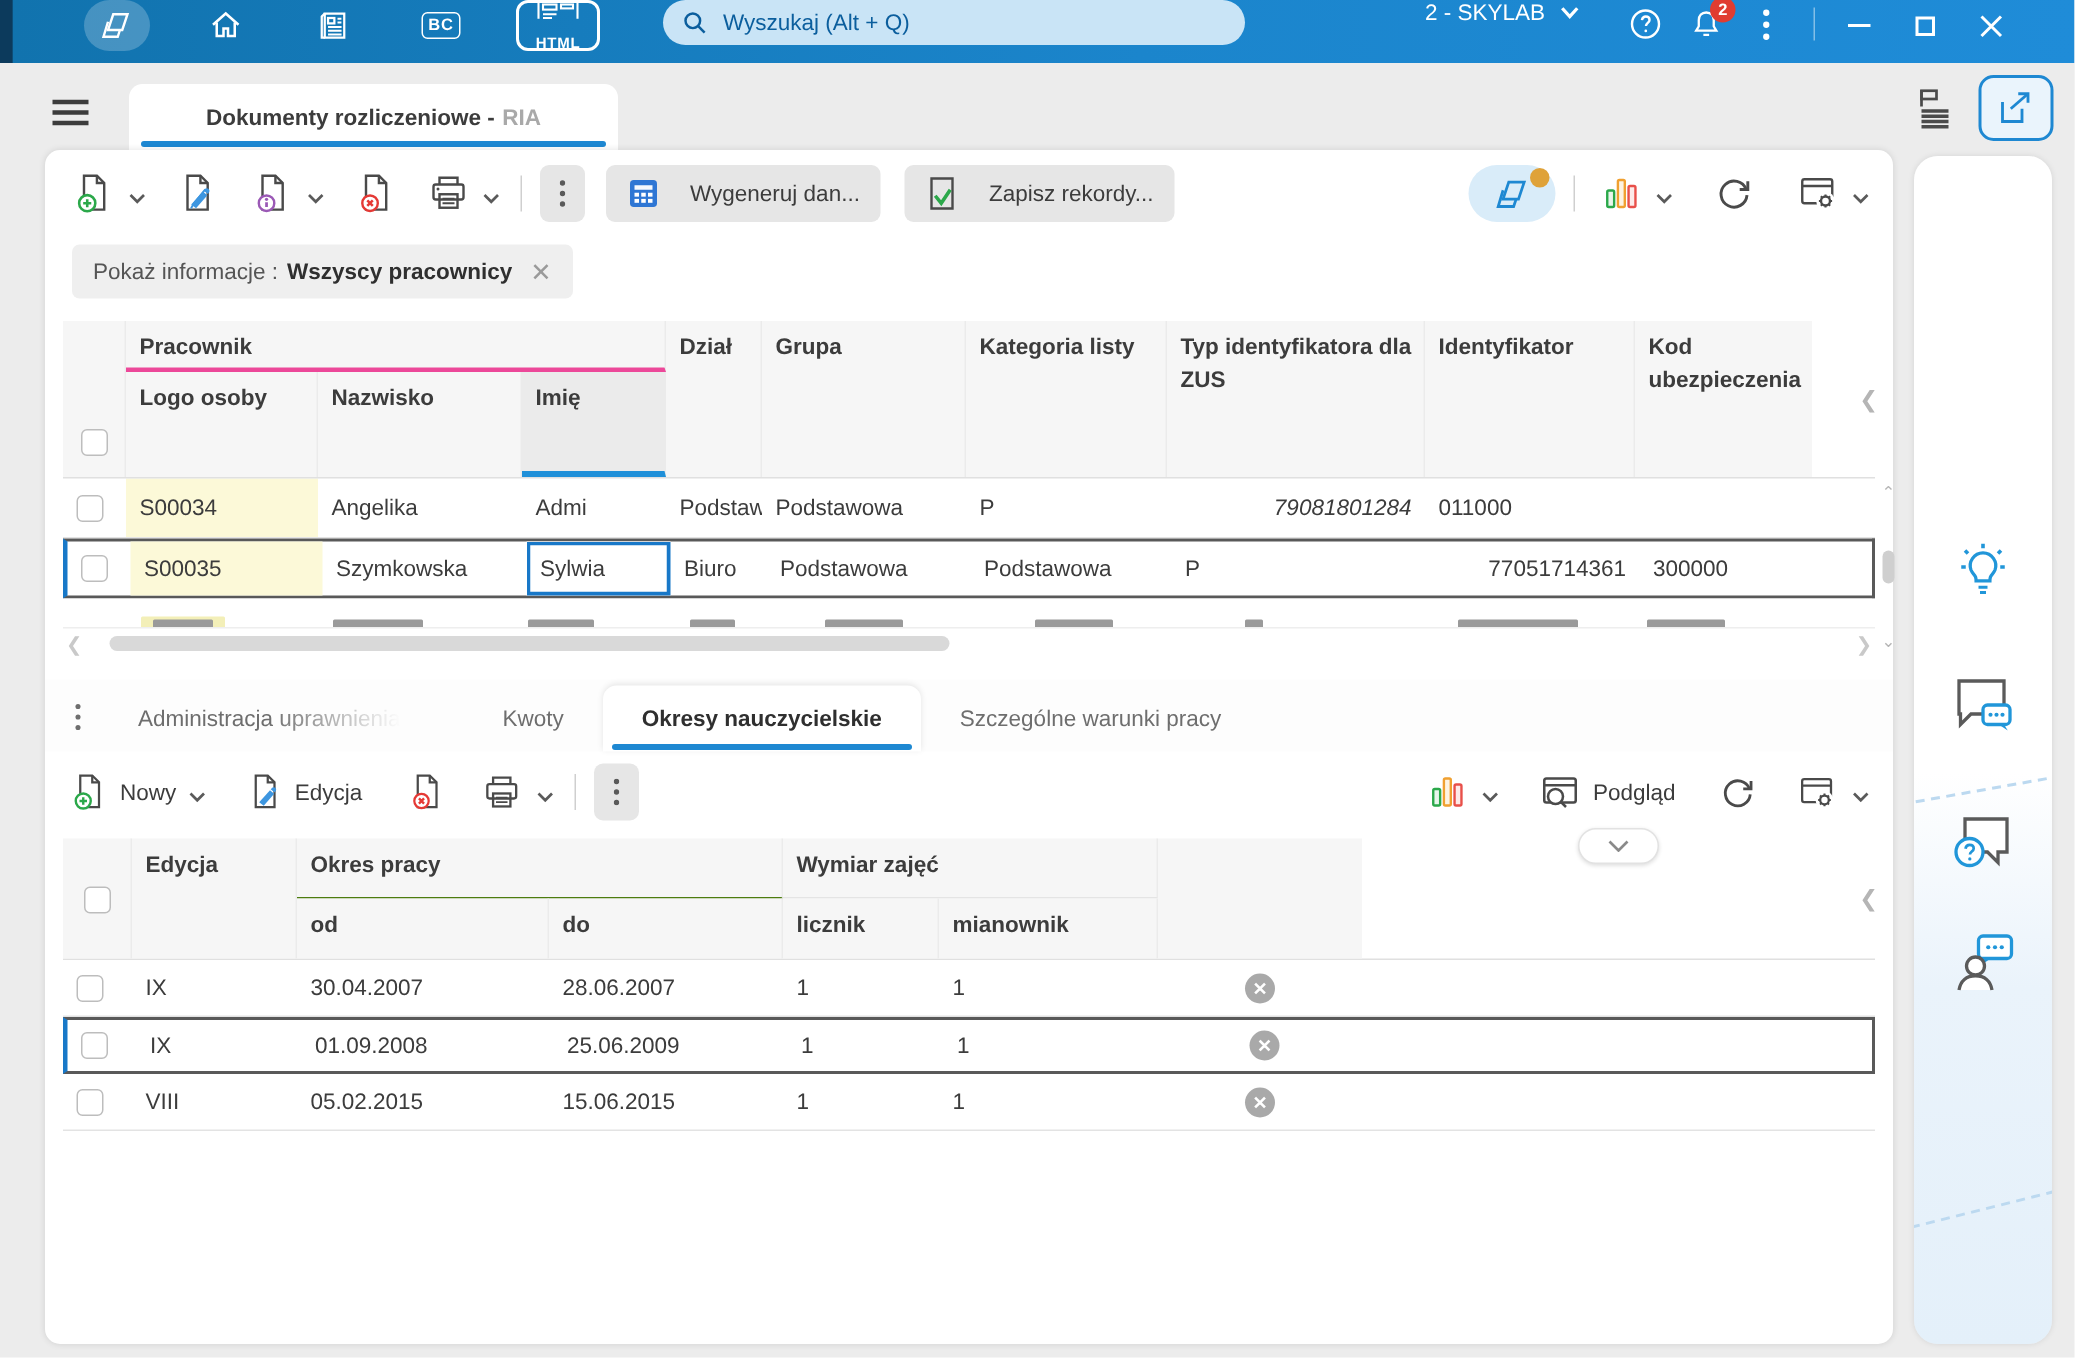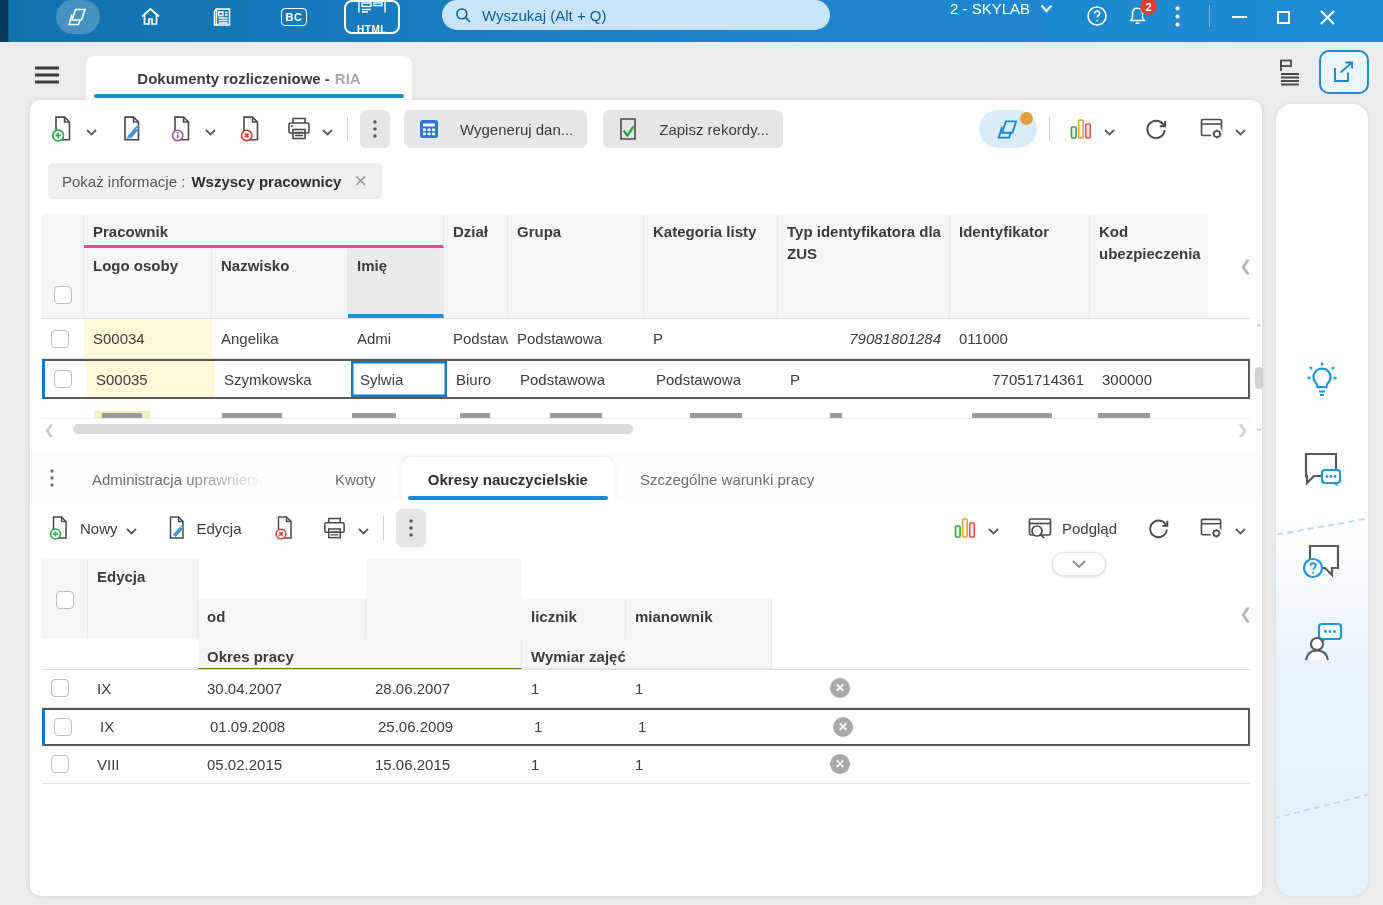--- a/index.html
+++ b/index.html
@@ -684,20 +684,21 @@
     <div class="tblwrap t2" style="margin-top:4px;">
       <div class="grid headgrid hrow" style="grid-template-rows:40px 40px;">
         <div class="hchk" style="grid-row:1/span 2;">
             <span class="cb" style="margin-bottom:16px;"></span>
           </div>
         <div class="hcell" style="grid-row:1/span 2;">Edycja</div>
         <div class="hcell" style="grid-column:3/span 2;border-bottom:1px solid #4d7c0f;">Okres pracy</div>
         <div class="hcell" style="grid-column:5/span 2;border-bottom:1px solid #e4e4e4;">Wymiar zajęć</div>
         <div class="hcell" style="grid-row:1/span 2;border-right:none;"></div>
         <div class="hcell" style="grid-row:2;grid-column:3;">od</div>
+        <div class="hcell" style="grid-row:2;grid-column:4;">do</div>
         <div class="hcell" style="grid-row:2;grid-column:5;">licznik</div>
         <div class="hcell" style="grid-row:2;grid-column:6;">mianownik</div>
         <span class="col-collapse">❮</span>
       </div>
 
       <div class="grid row t2row">
         <div>
             <span class="cb"></span>
           </div>
         <div>IX</div>

